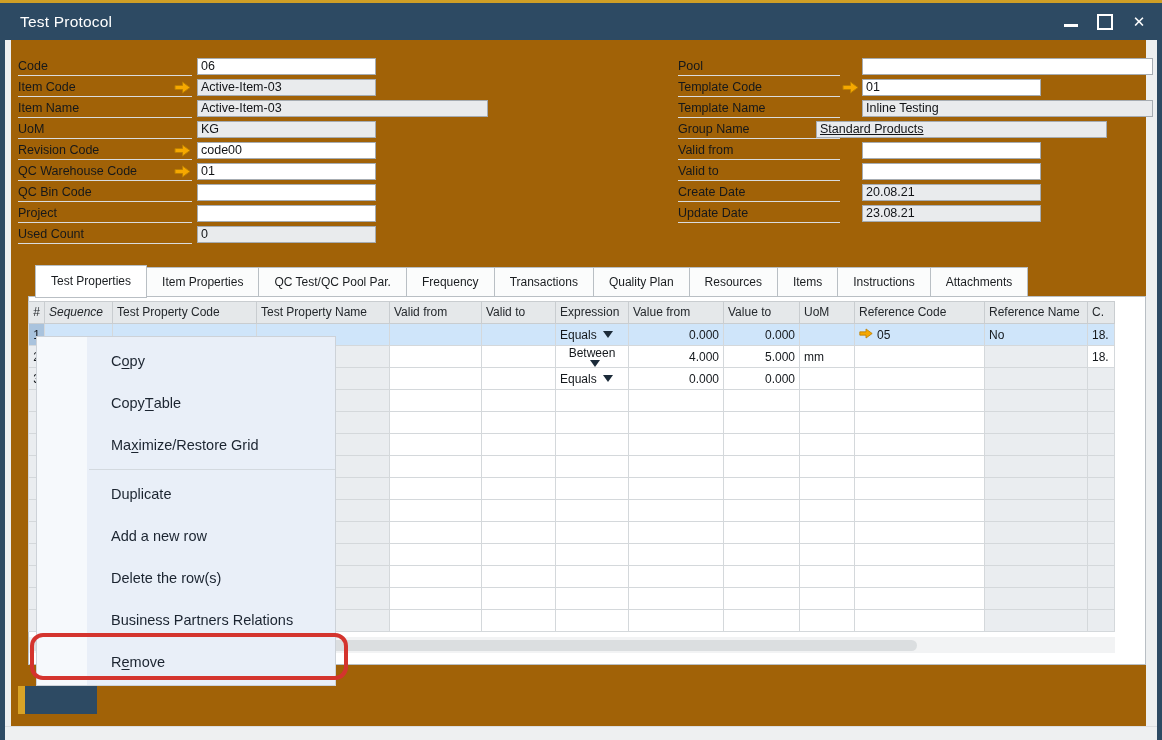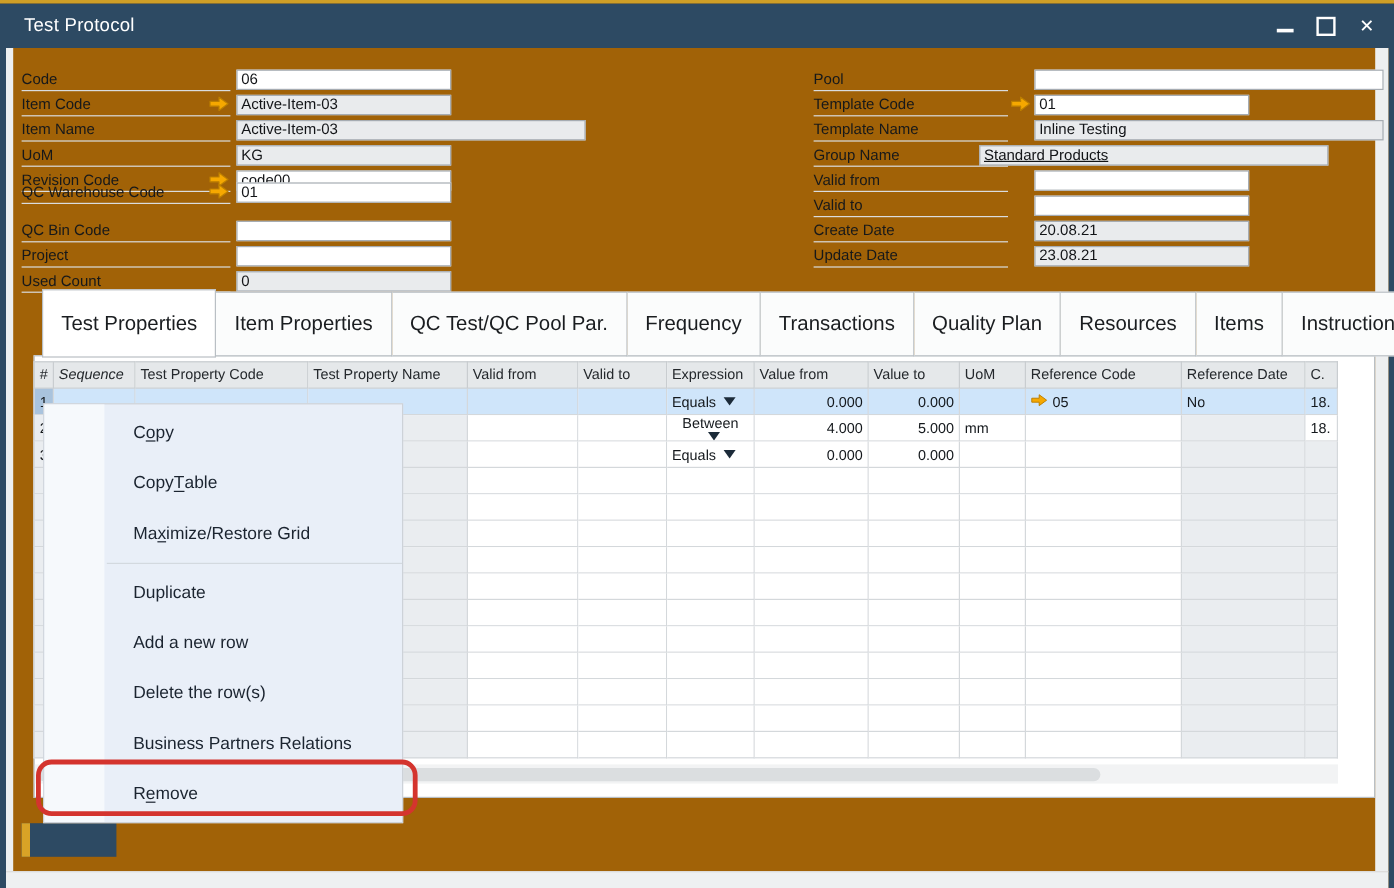--- a/index.html
+++ b/index.html
@@ -24,21 +24,21 @@
 
   
   .form-row{position:absolute;height:18px;}
   .f-label{position:absolute;top:1px;font-size:12.5px;color:#16181a;border-bottom:1px solid #dadcde;height:16px;white-space:nowrap;}
   .f-input{position:absolute;top:0;height:15px;border:1px solid #a6acb2;background:#fff;font-size:12.5px;color:#121417;padding:0 3px;line-height:15px;white-space:nowrap;overflow:hidden;}
   .f-input.readonly{background:#e9ebed;}
   .link-arrow{position:absolute;top:1px;width:17px;height:13px;cursor:pointer;}
 
   
   .tabstrip{left:35px;top:273px;height:24px;display:flex;align-items:flex-end;z-index:3;}
-  .tab{height:20px;line-height:20px;padding:16px 15px;font-size:17px;color:#1a1d20;background:#fbfcfc;border:1px solid #b9bfc4;border-left:none;white-space:nowrap;cursor:pointer;}
+  .tab{height:20px;line-height:20px;padding:4px 15px;font-size:12px;color:#1a1d20;background:#fbfcfc;border:1px solid #b9bfc4;border-left:none;white-space:nowrap;cursor:pointer;}
   .tab:first-child{border-left:1px solid #b9bfc4;}
   .tab.active{height:23px;line-height:23px;background:#fff;position:relative;z-index:4;margin-bottom:-1px;border-left:1px solid #b9bfc4;}
 
   
   .panel{left:28px;top:296px;width:1118px;height:369px;border:1px solid #b9bfc4;background:#fff;box-sizing:border-box;}
   .grid{left:28px;top:301px;width:1087px;}
   .g-header{display:flex;height:23px;}
   .g-hcell{box-sizing:border-box;background:#e5e8ea;border-top:1px solid #c9cdd0;border-bottom:1px solid #c9cdd0;border-right:1px solid #c9cdd0;font-size:12px;color:#24282c;padding:3px 4px 0 4px;white-space:nowrap;overflow:hidden;}
   .g-hcell:first-child{border-left:1px solid #c9cdd0;text-align:center;padding-left:0;padding-right:0;}
   .g-row{display:flex;height:22px;}
@@ -115,21 +115,21 @@
         <span class="f-label" style="left: 18px; width: 174px;">UoM</span>
         <div class="f-input readonly" style="left: 197px; width: 171px;">KG</div>
       </div>
       <div class="form-row" style="left: 0px; top: 142px; width: 1162px;">
         <span class="f-label" style="left: 18px; width: 174px;">Revision Code</span>
         <span class="link-arrow" style="left: 174px;"><svg width="17" height="13" viewBox="0 0 17 13">
             <path d="M1 4.5 H8.5 V1 L16 6.5 L8.5 12 V8.5 H1 Z" fill="#f6a800" stroke="#bd7f00" stroke-width="1" stroke-linejoin="round"></path>
           </svg></span>
         <div class="f-input" style="left: 197px; width: 171px;">code00</div>
       </div>
-      <div class="form-row" style="left: 0px; top: 152px; width: 1162px; text-decoration: underline;">
+      <div class="form-row" style="left: 0px; top: 163px; width: 1162px; text-decoration: underline;">
         <span class="f-label" style="left: 18px; width: 174px;">QC Warehouse Code</span>
         <span class="link-arrow" style="left: 174px;"><svg width="17" height="13" viewBox="0 0 17 13">
             <path d="M1 4.5 H8.5 V1 L16 6.5 L8.5 12 V8.5 H1 Z" fill="#f6a800" stroke="#bd7f00" stroke-width="1" stroke-linejoin="round"></path>
           </svg></span>
         <div class="f-input" style="left: 197px; width: 171px;">01</div>
       </div>
       <div class="form-row" style="left: 0px; top: 184px; width: 1162px;">
         <span class="f-label" style="left: 18px; width: 174px;">QC Bin Code</span>
         <div class="f-input" style="left: 197px; width: 171px;"></div>
       </div>
@@ -202,21 +202,21 @@
         <div class="g-hcell" style="width: 68px; font-style: italic;">Sequence</div>
         <div class="g-hcell" style="width: 144px;">Test Property Code</div>
         <div class="g-hcell" style="width: 133px;">Test Property Name</div>
         <div class="g-hcell" style="width: 92px;">Valid from</div>
         <div class="g-hcell" style="width: 74px;">Valid to</div>
         <div class="g-hcell" style="width: 73px;">Expression</div>
         <div class="g-hcell" style="width: 95px;">Value from</div>
         <div class="g-hcell" style="width: 76px;">Value to</div>
         <div class="g-hcell" style="width: 55px;">UoM</div>
         <div class="g-hcell" style="width: 130px;">Reference Code</div>
-        <div class="g-hcell" style="width: 103px;">Reference Date</div>
+        <div class="g-hcell" style="width: 103px;">Reference Name</div>
         <div class="g-hcell" style="width: 27px;">C.</div>
       </div>
       <div class="g-row">
         <div class="g-cell selnum" style="width: 17px;">
           <span class="cell-text">1</span>
         </div>
         <div class="g-cell sel" style="width: 68px;"></div>
         <div class="g-cell sel" style="width: 144px;"></div>
         <div class="g-cell sel" style="width: 133px;"></div>
         <div class="g-cell sel" style="width: 92px;"></div>

